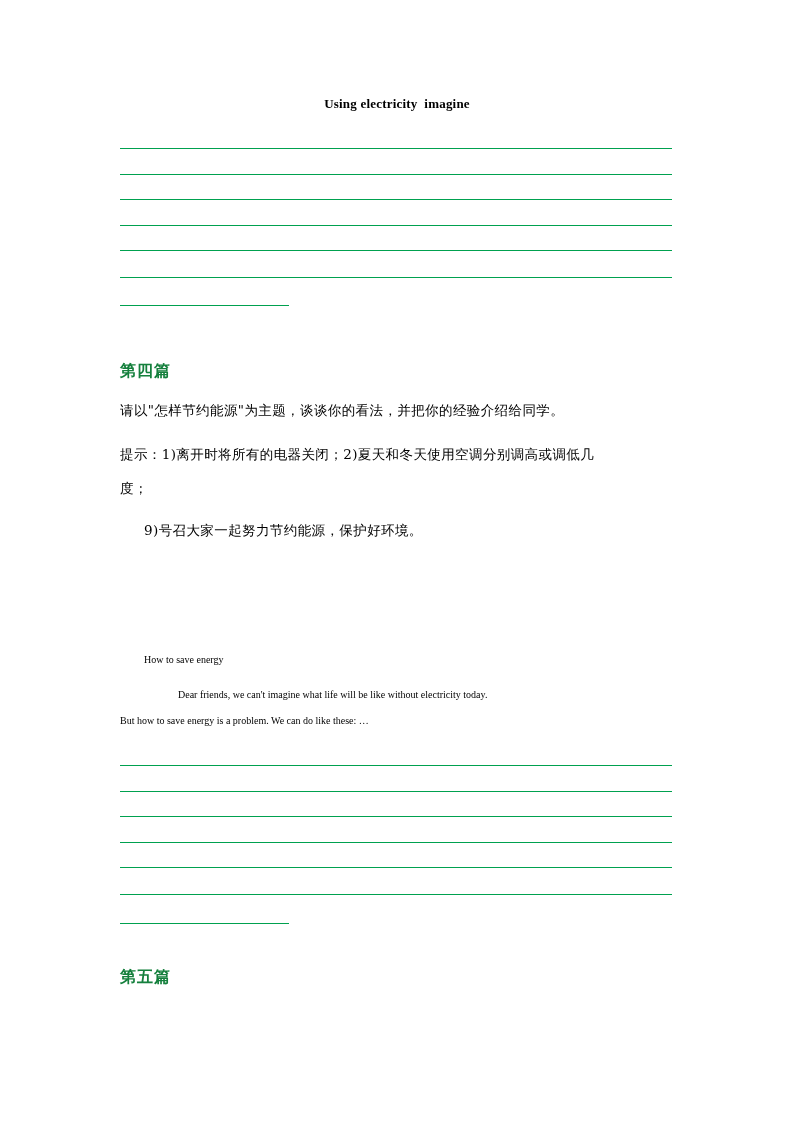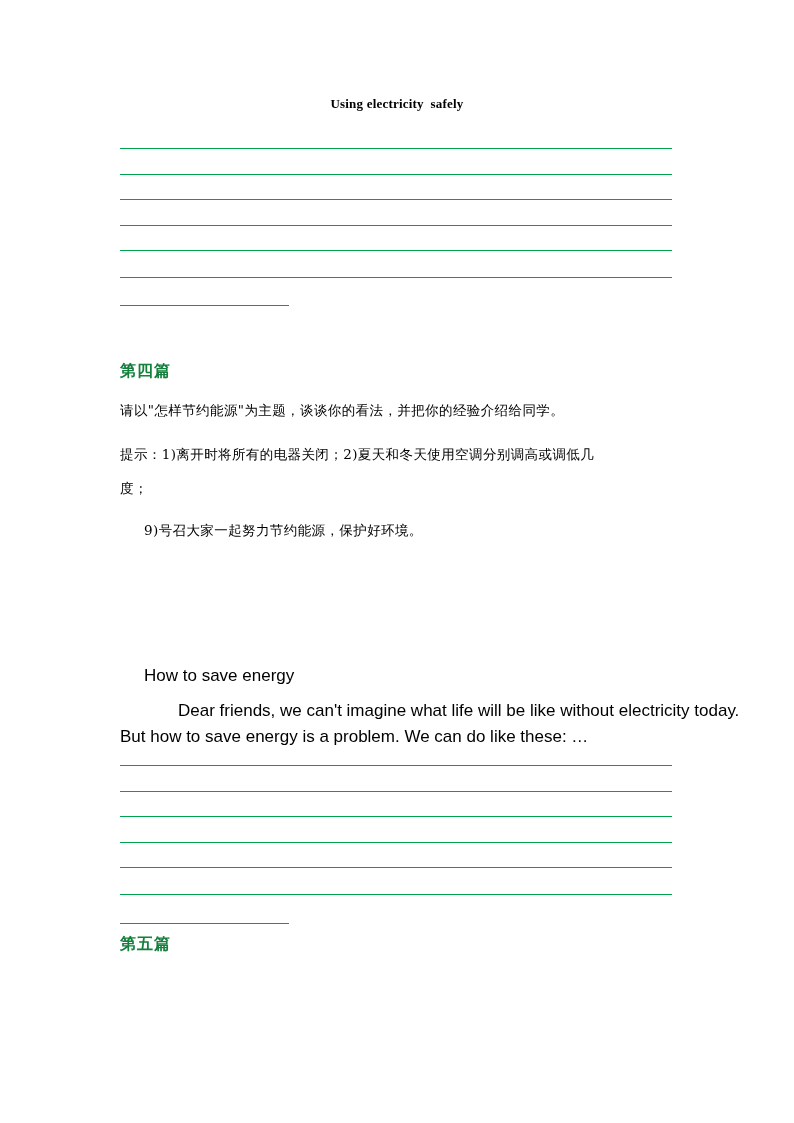--- a/index.html
+++ b/index.html
@@ -73,26 +73,25 @@
     color: #000000;
     white-space: pre;
     letter-spacing: 0.4px;
   }
   .cn-text.indent { left: 144px; }
 
   
   .en-text {
     position: absolute;
     left: 120px;
-    font-family: Liberation Sans, sans-serif;
-    font-size: 17px;
+    font-family: Liberation Serif, serif;
+    font-size: 10px;
     line-height: 1.0;
     color: #000000;
     white-space: pre;
-    margin-top: 12px;
   }
   .en-text.indent    { left: 144px; }
   .en-text.para-head { left: 178px; }
 
   .mix-text {
     position: absolute;
     left: 144px;
     font-size: 13.5px;
     color: #000000;
     white-space: pre;
@@ -101,21 +100,21 @@
   .mix-text .cn {
     font-family: "DejaVu Serif", "Liberation Serif", serif;
     letter-spacing: 0.4px;
   }
 </style>
 </head>
 <body>
 
 <div class="page">
 
-  <div class="doc-title">Using electricity  safely</div>
+  <div class="doc-title">Using electricity  imagine</div>
 
   <div class="lines-block" style="top:0;left:0;">
     <div class="ruled-line full" style="left:120px; top:148px;"></div>
     <div class="ruled-line full" style="left:120px; top:173.5px;"></div>
     <div class="ruled-line full" style="left:120px; top:199px;"></div>
     <div class="ruled-line full" style="left:120px; top:224.5px;"></div>
     <div class="ruled-line full" style="left:120px; top:250px;"></div>
     <div class="ruled-line full" style="left:120px; top:277px;"></div>
     <div class="ruled-line short" style="left:120px; top:305px;"></div>
   </div>
@@ -141,15 +140,15 @@
   <div class="lines-block" style="top:0;left:0;">
     <div class="ruled-line full" style="left:120px; top:765px;"></div>
     <div class="ruled-line full" style="left:120px; top:790.5px;"></div>
     <div class="ruled-line full" style="left:120px; top:816px;"></div>
     <div class="ruled-line full" style="left:120px; top:841.5px;"></div>
     <div class="ruled-line full" style="left:120px; top:867px;"></div>
     <div class="ruled-line full" style="left:120px; top:893.5px;"></div>
     <div class="ruled-line short" style="left:120px; top:923px;"></div>
   </div>
 
-  <div class="section-heading" style="top:934px;text-align:right;">第五篇</div>
+  <div class="section-heading" style="top:967px;text-align:right;">第五篇</div>
 
 </div>
 
 </body></html>

